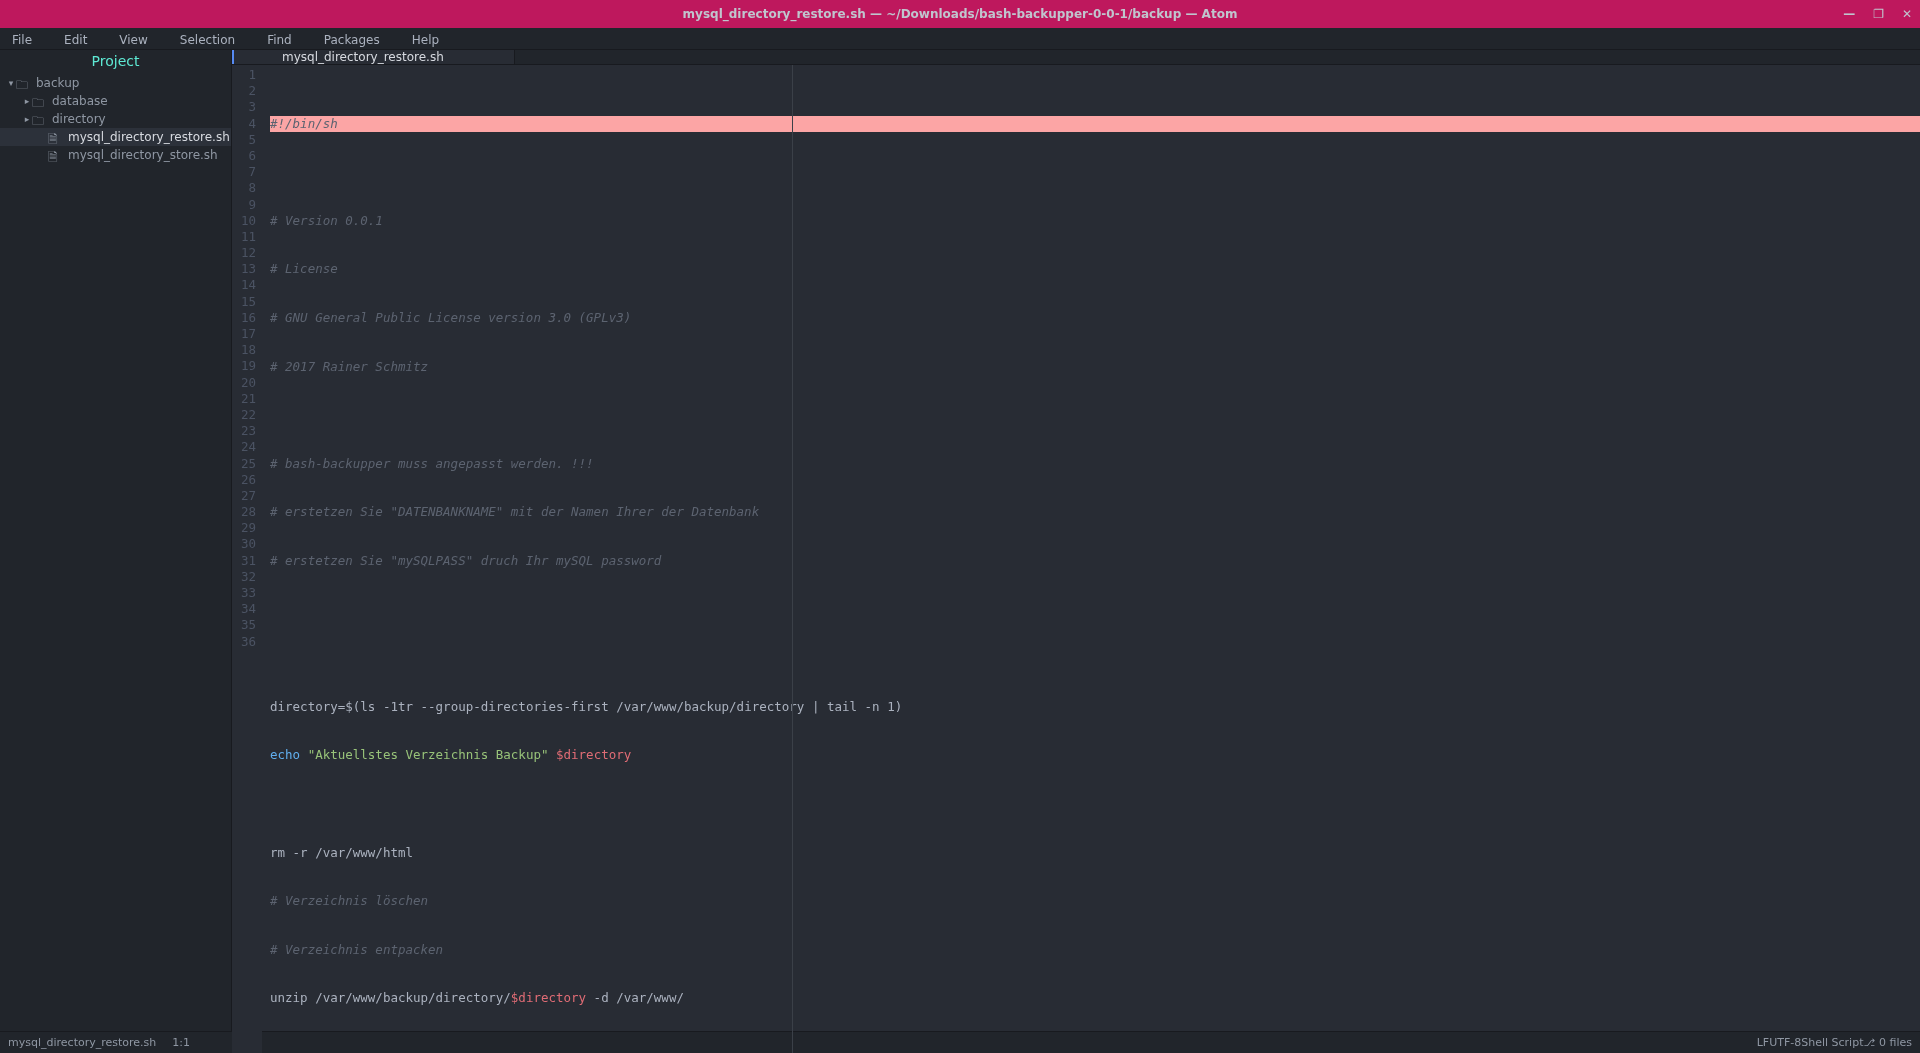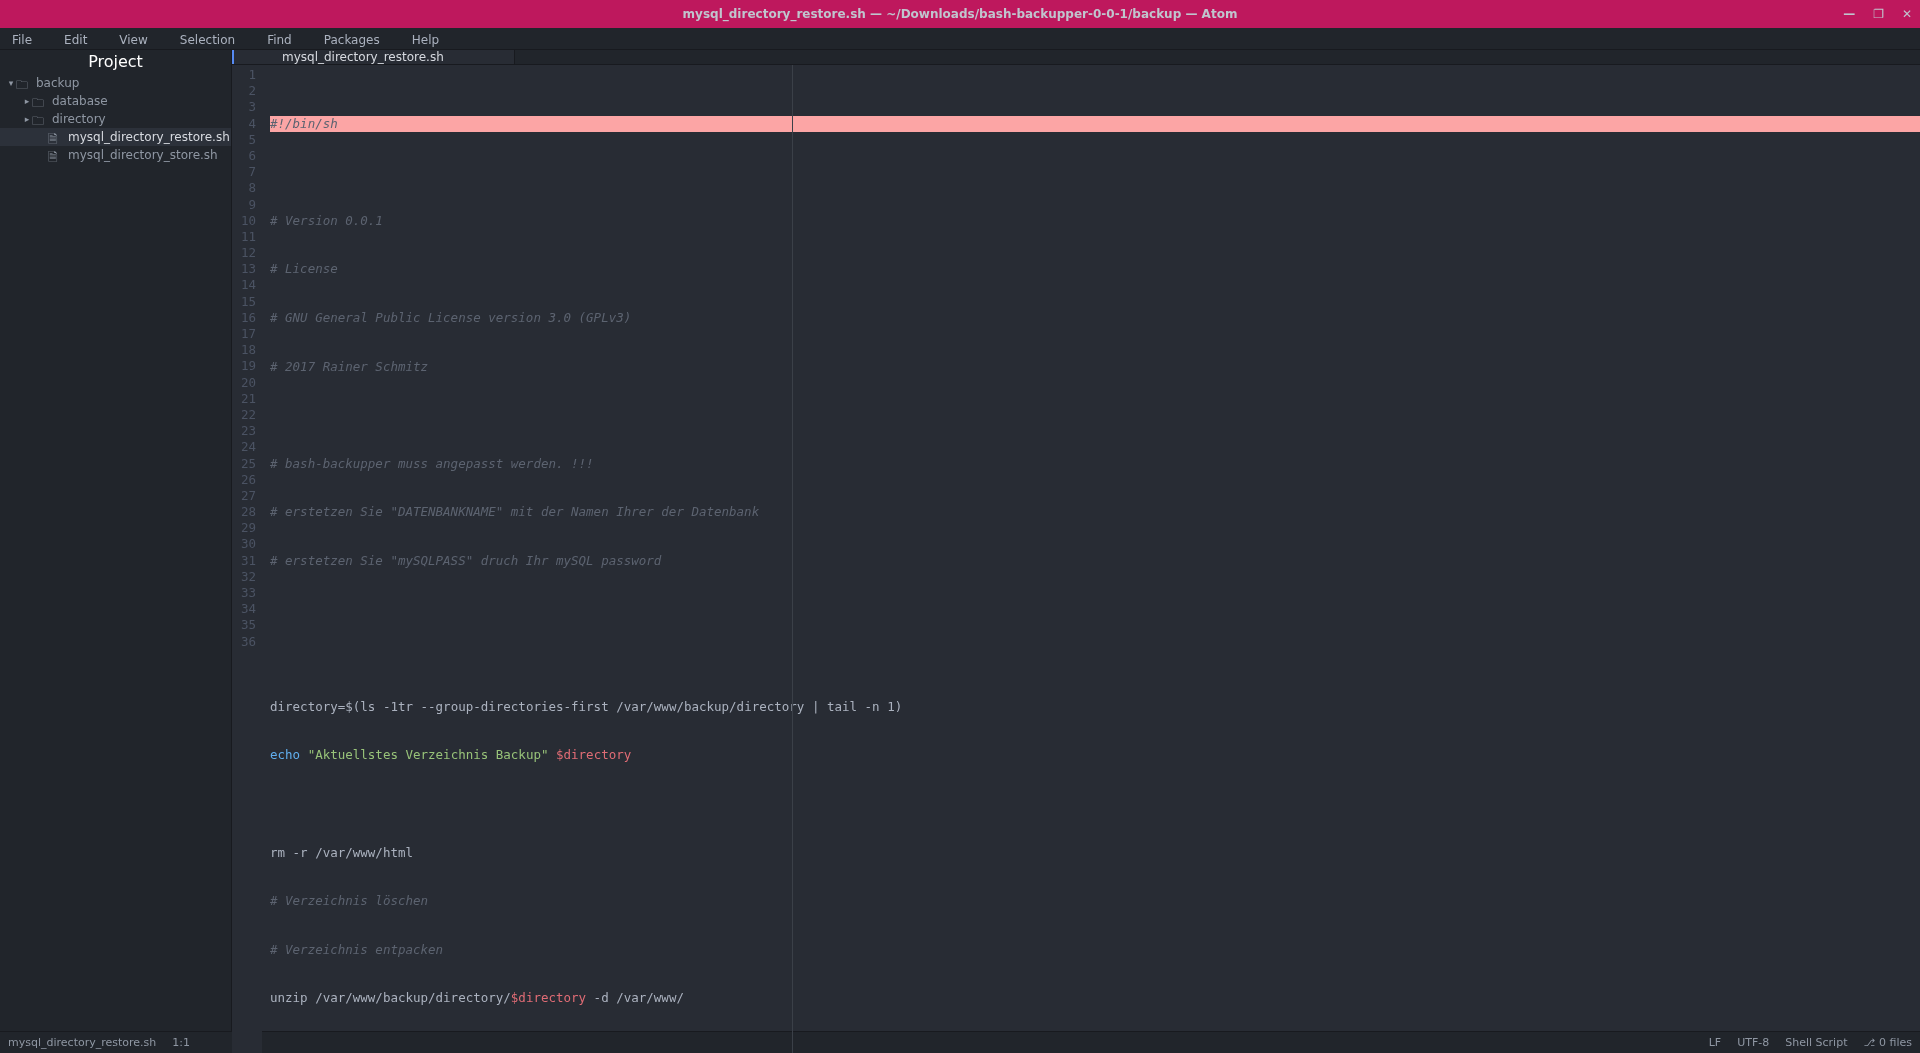--- a/index.html
+++ b/index.html
@@ -60,22 +60,22 @@
   background: #21252b;
   border-right: 1px solid #181a1f;
   display: flex;
   flex-direction: column;
 }
 .sidebar-header {
   height: 22px;
   display: flex;
   align-items: center;
   justify-content: center;
-  font-size: 16px;
-  color: #ffffff;
+  font-size: 14px;
+  color: #5eead4;
   background: #21252b;
 }
 .tree {
   flex: 1;
   overflow: auto;
   font-size: 12px;
   padding-top: 2px;
 }
 .tree-row {
   display: flex;
@@ -169,21 +169,21 @@
   height: 22px;
   background: #21252b;
   display: flex;
   align-items: center;
   font-size: 11px;
   color: #8f97a3;
   padding: 0 8px;
   border-top: 1px solid #181a1f;
 }
 .statusbar .sb-left { display:flex; gap:16px; }
-.statusbar .sb-right { margin-left:auto; display:flex; gap:16px; align-items:center; }
+.statusbar .sb-right { margin-left:auto; display:flex; align-items:center; }
 .sb-item { cursor: pointer; }
 .git-icon::before { content: "⎇"; margin-right:4px; font-size:10px; }
 </style>
 </head>
 <body>
 
 <div class="titlebar">
   <span>mysql_directory_restore.sh — ~/Downloads/bash-backupper-0-0-1/backup — Atom</span>
   <div class="win-controls">
     <span>—</span>

